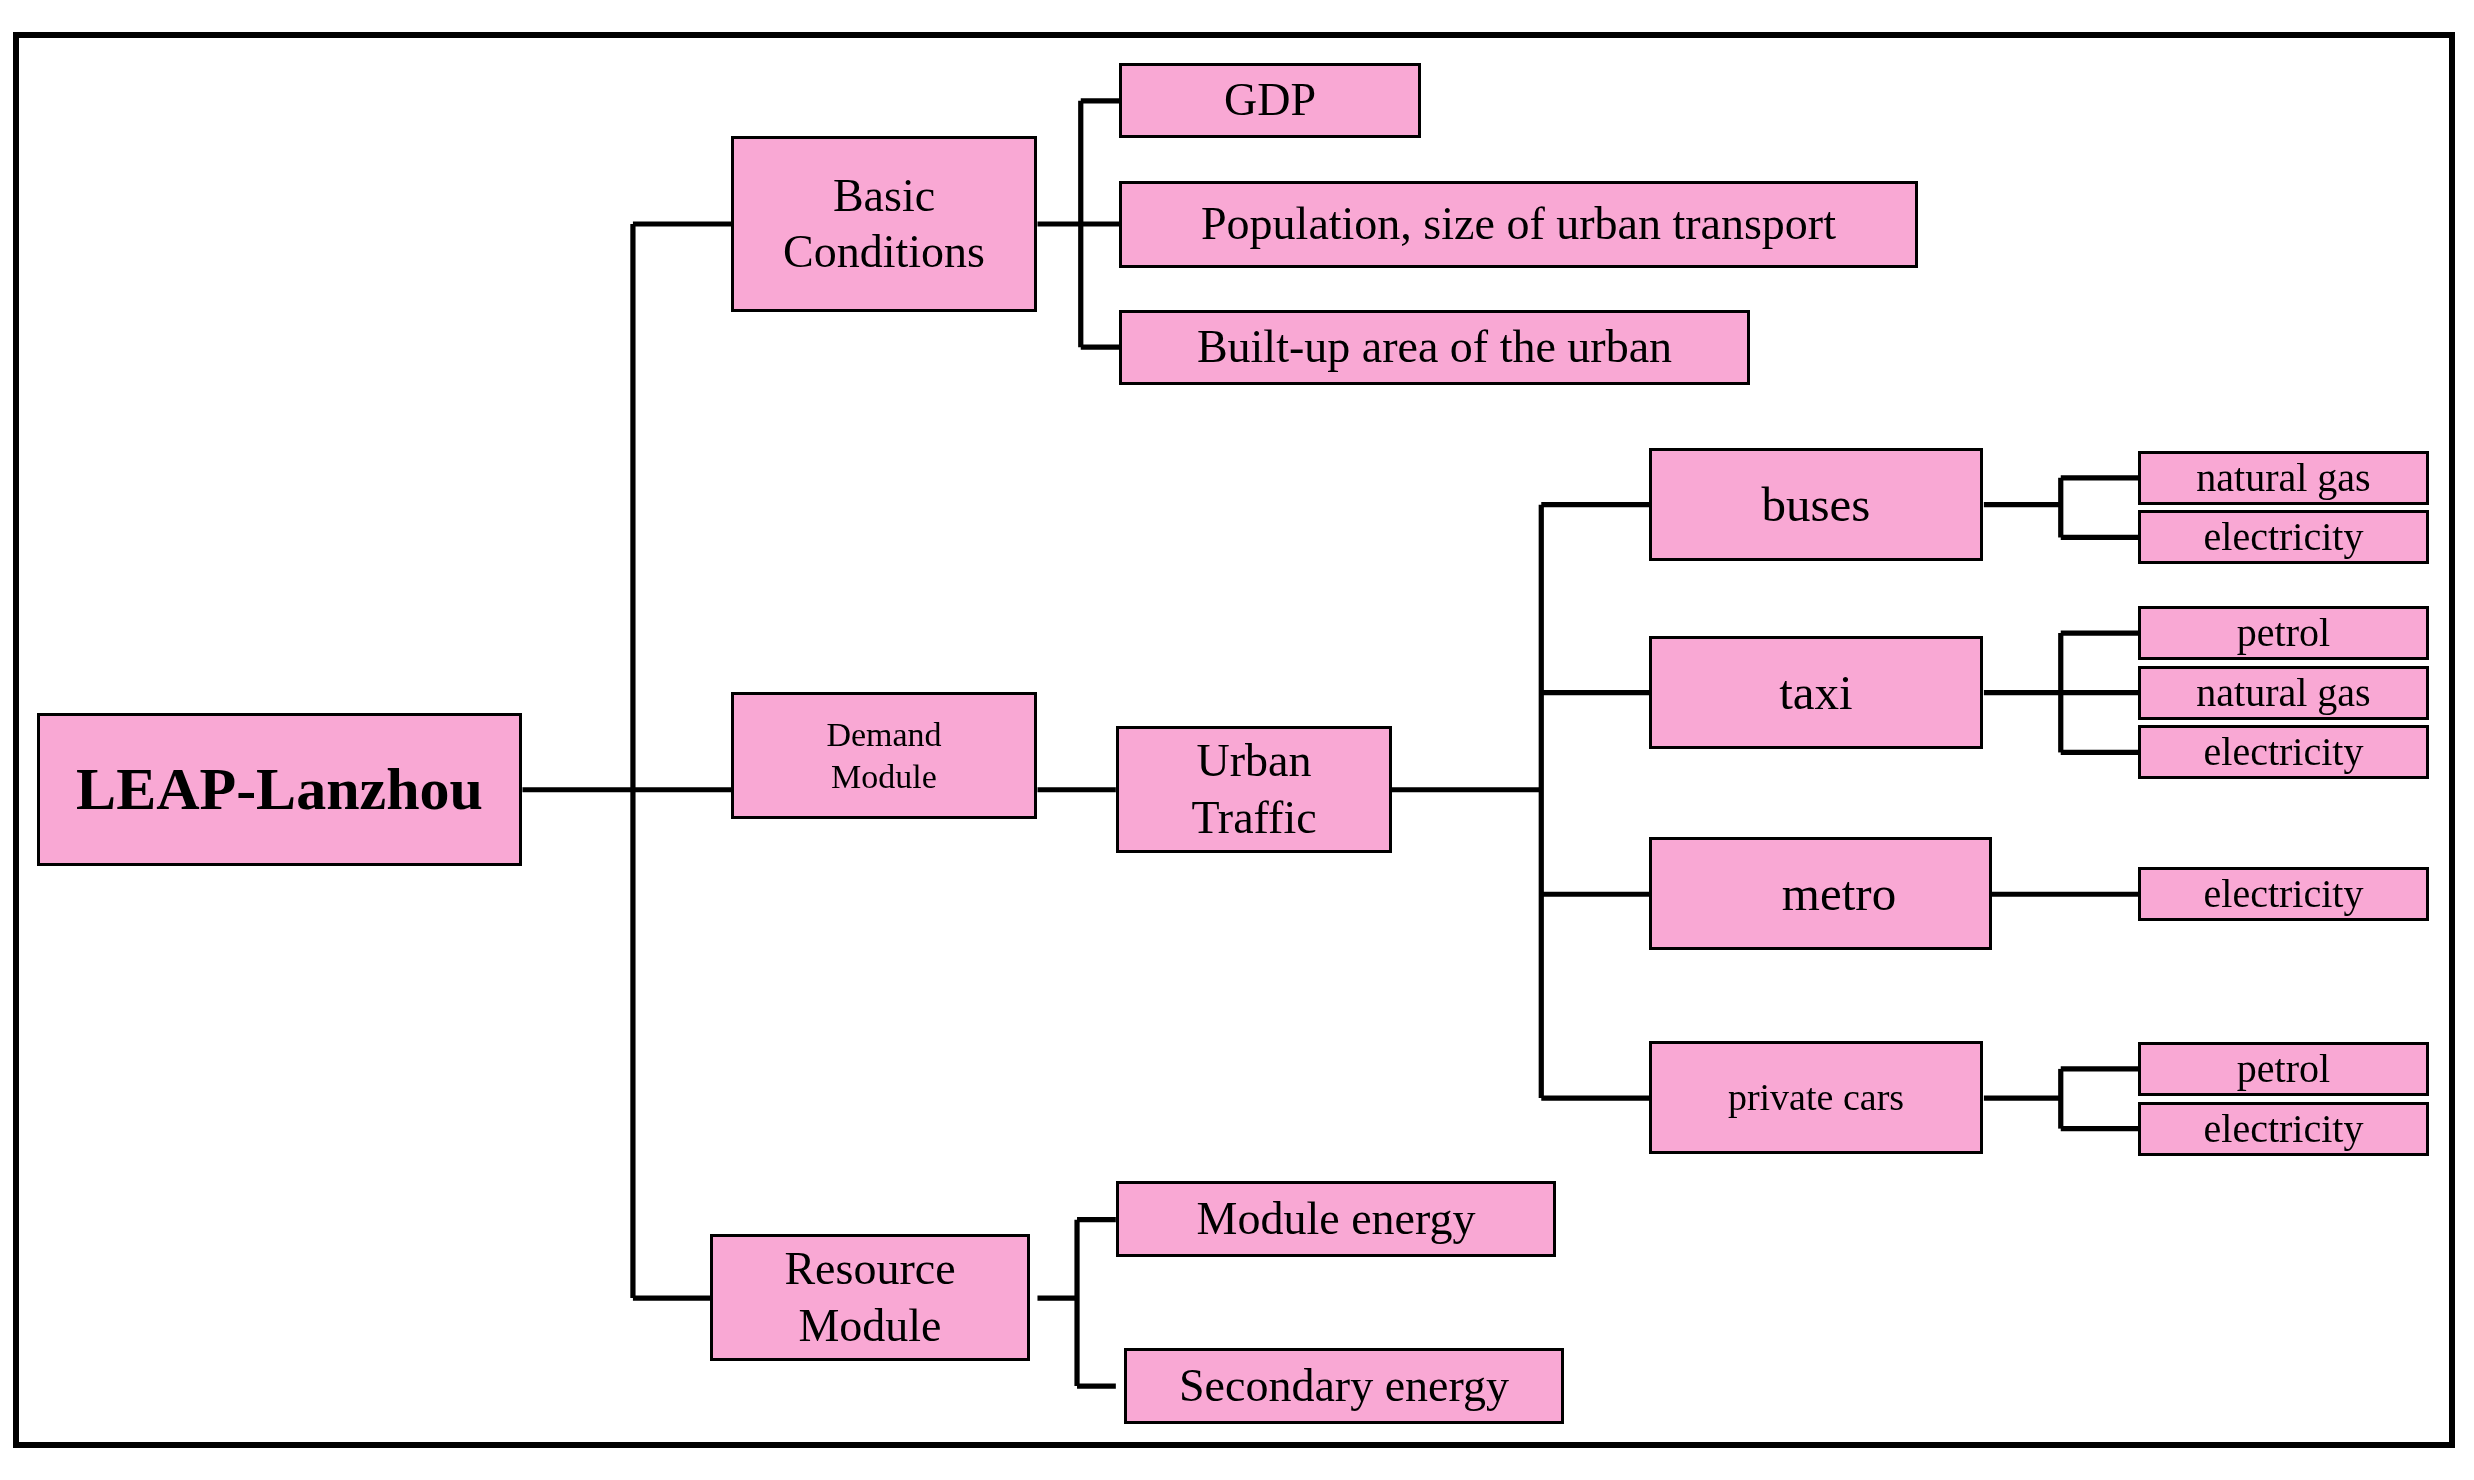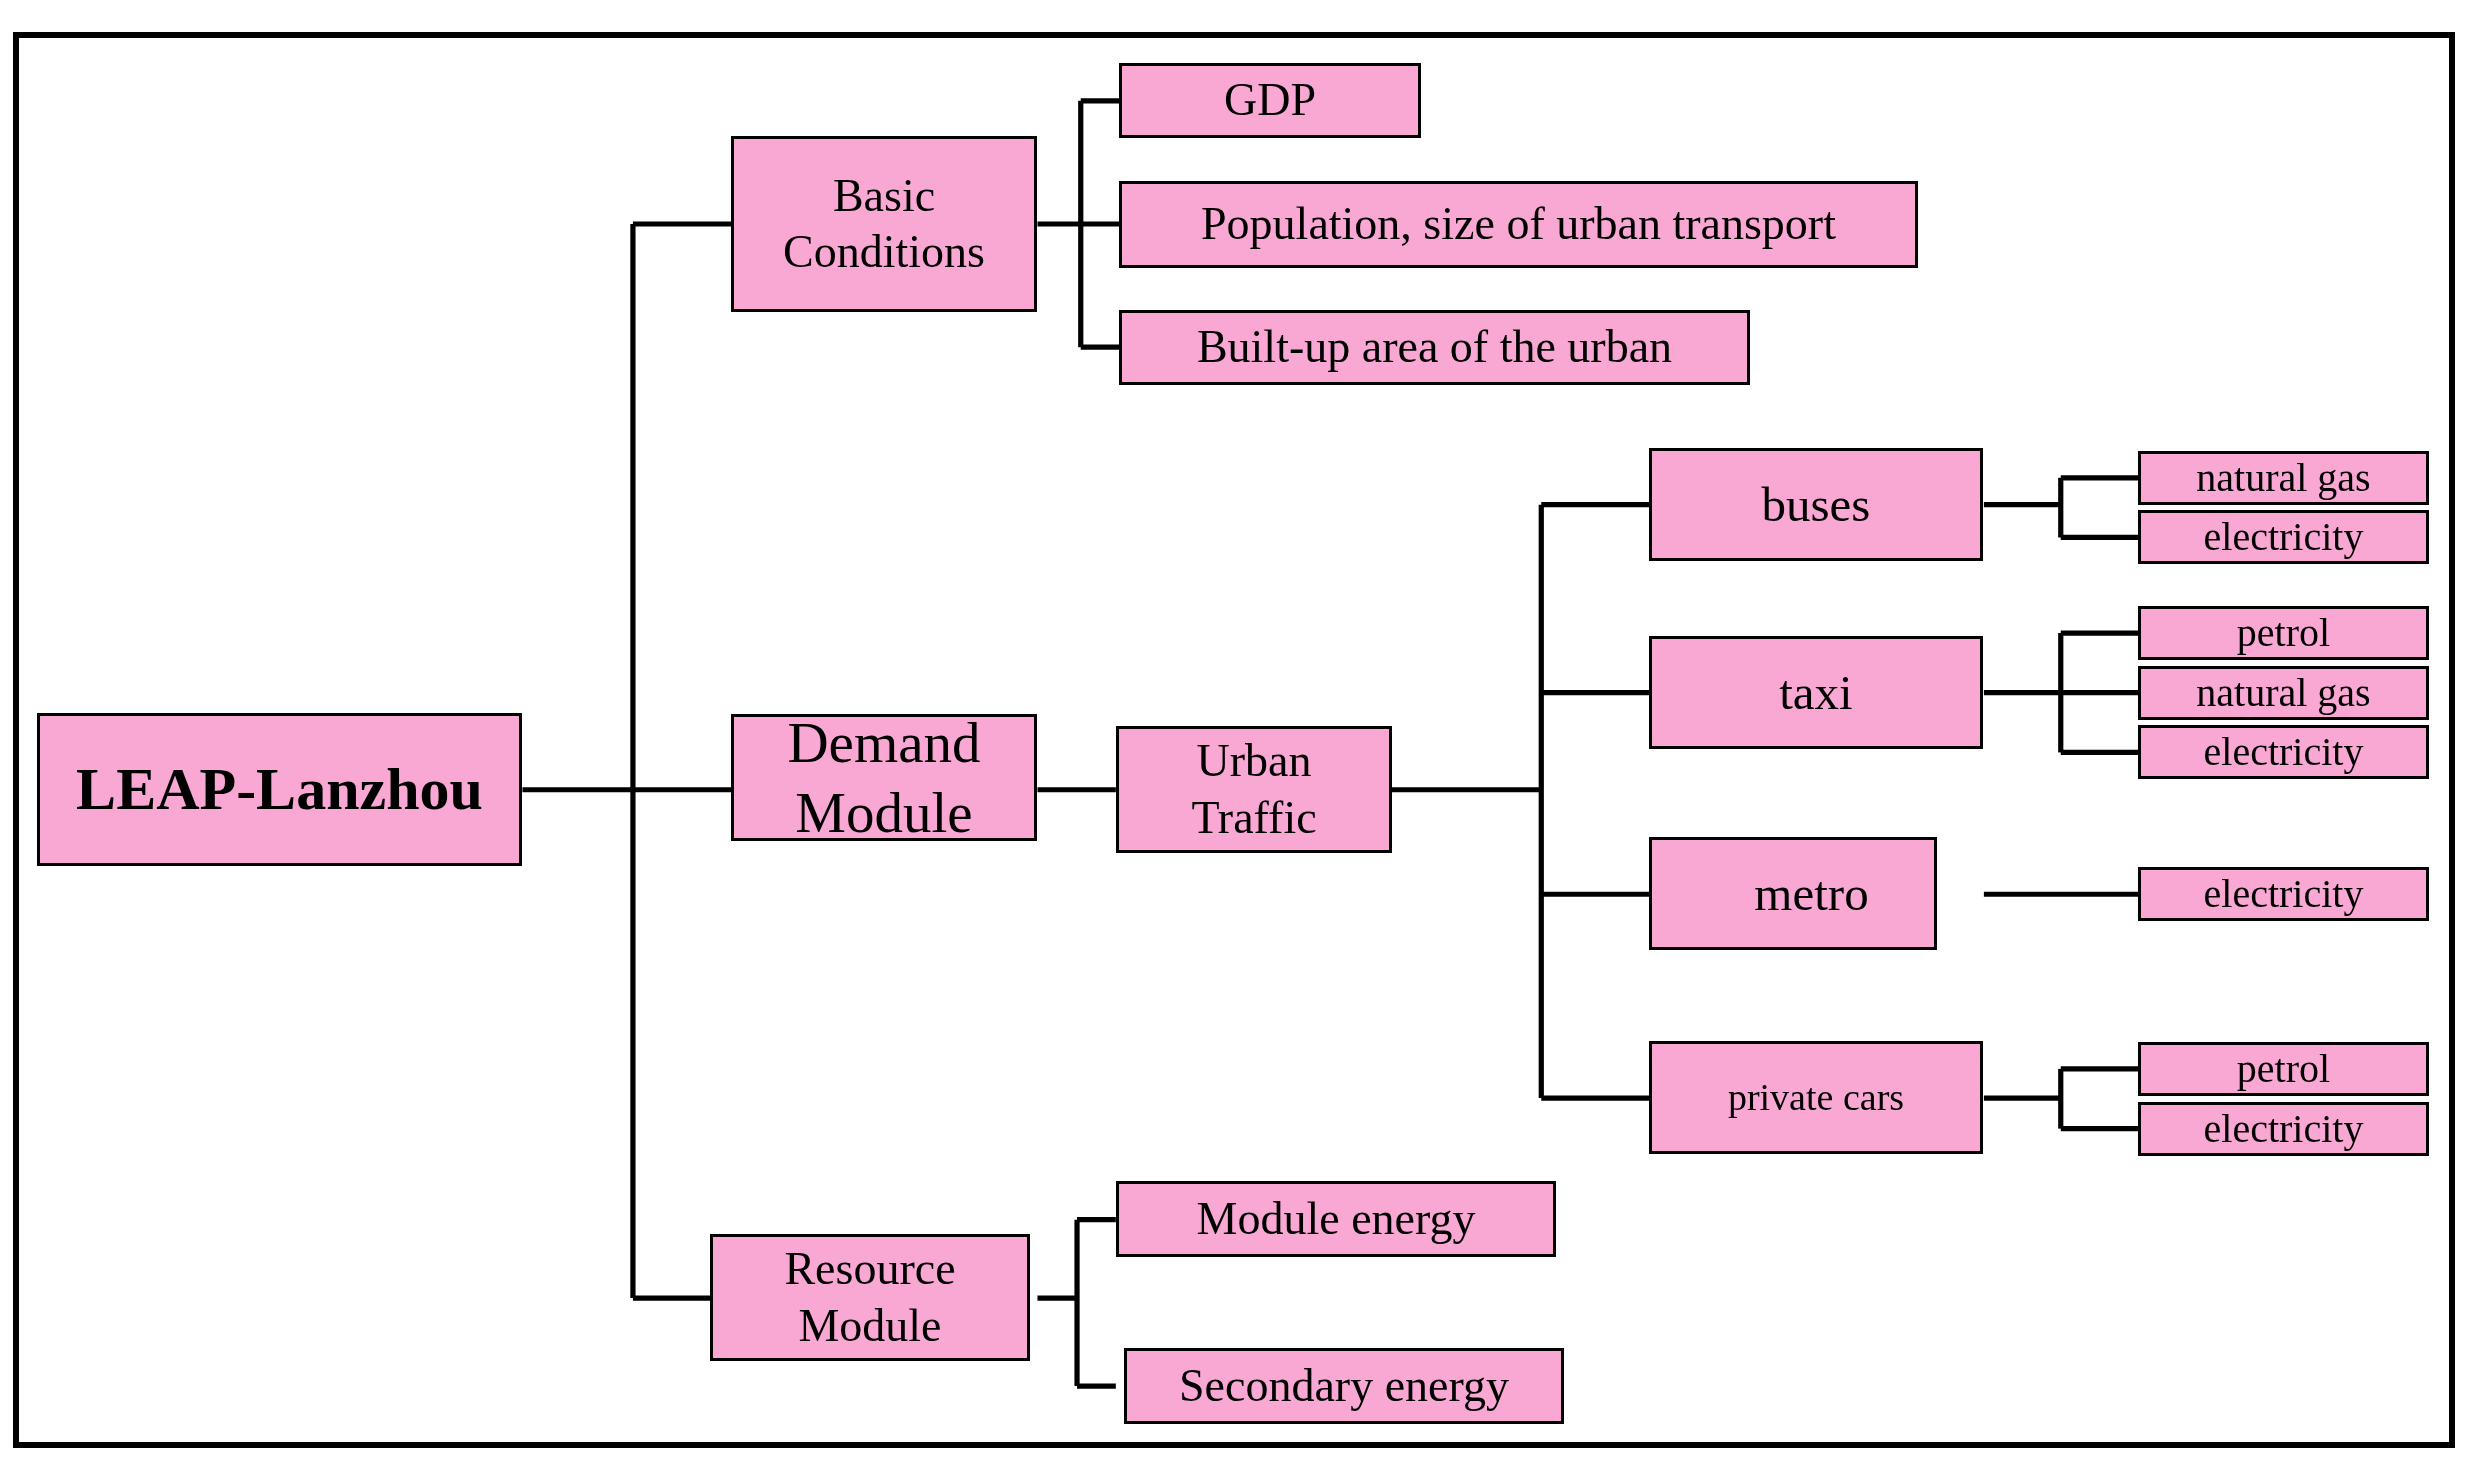--- a/index.html
+++ b/index.html
@@ -40,31 +40,31 @@
     align-items: center;
     justify-content: center;
     text-align: center;
     white-space: pre-line;
     line-height: 1.22;
   }
   
   .n-root        { left: 37px;   top: 713px;  width: 485px;  height: 153px; font-size: 60px; font-weight: bold; }
   
   .n-basic       { left: 731px;  top: 136px;  width: 306px;  height: 176px; font-size: 46px; }
-  .n-demand      { left: 731px;  top: 714px;  width: 306px;  height: 127px; font-size: 57px; }
+  .n-demand      { left: 731px;  top: 692px;  width: 306px;  height: 127px; font-size: 34px; }
   .n-resource    { left: 710px;  top: 1234px; width: 320px;  height: 127px; font-size: 46px; }
   
   .n-gdp         { left: 1119px; top: 63px;   width: 302px;  height: 75px; font-size: 46px; }
   .n-population  { left: 1119px; top: 181px;  width: 799px; height: 87px; font-size: 46px; }
   .n-builtup     { left: 1119px; top: 310px;  width: 631px;  height: 75px; font-size: 46px; }
   
   .n-urban       { left: 1116px; top: 726px;  width: 276px;  height: 127px; font-size: 46px; }
   .n-buses       { left: 1649px; top: 448px;  width: 334px;  height: 113px; font-size: 49px; }
   .n-taxi        { left: 1649px; top: 636px;  width: 334px;  height: 113px; font-size: 49px; }
-  .n-metro       { left: 1649px; top: 837px; width: 288px;  height: 113px; font-size: 49px; padding-left: 37px; }
+  .n-metro       { left: 1649px; top: 837px; width: 343px;  height: 113px; font-size: 49px; padding-left: 37px; }
   .n-cars        { left: 1649px; top: 1041px; width: 334px;  height: 113px; font-size: 38px; }
   
   .fuel          { left: 2138px; width: 291px; height: 54px; font-size: 40px; border-width: 3px; }
   .n-bus-ng      { top: 451px; }
   .n-bus-el      { top: 510px; }
   .n-taxi-pe     { top: 606px; }
   .n-taxi-ng     { top: 666px; }
   .n-taxi-el     { top: 725px; }
   .n-metro-el    { top: 867px; }
   .n-cars-pe     { top: 1042px; }

